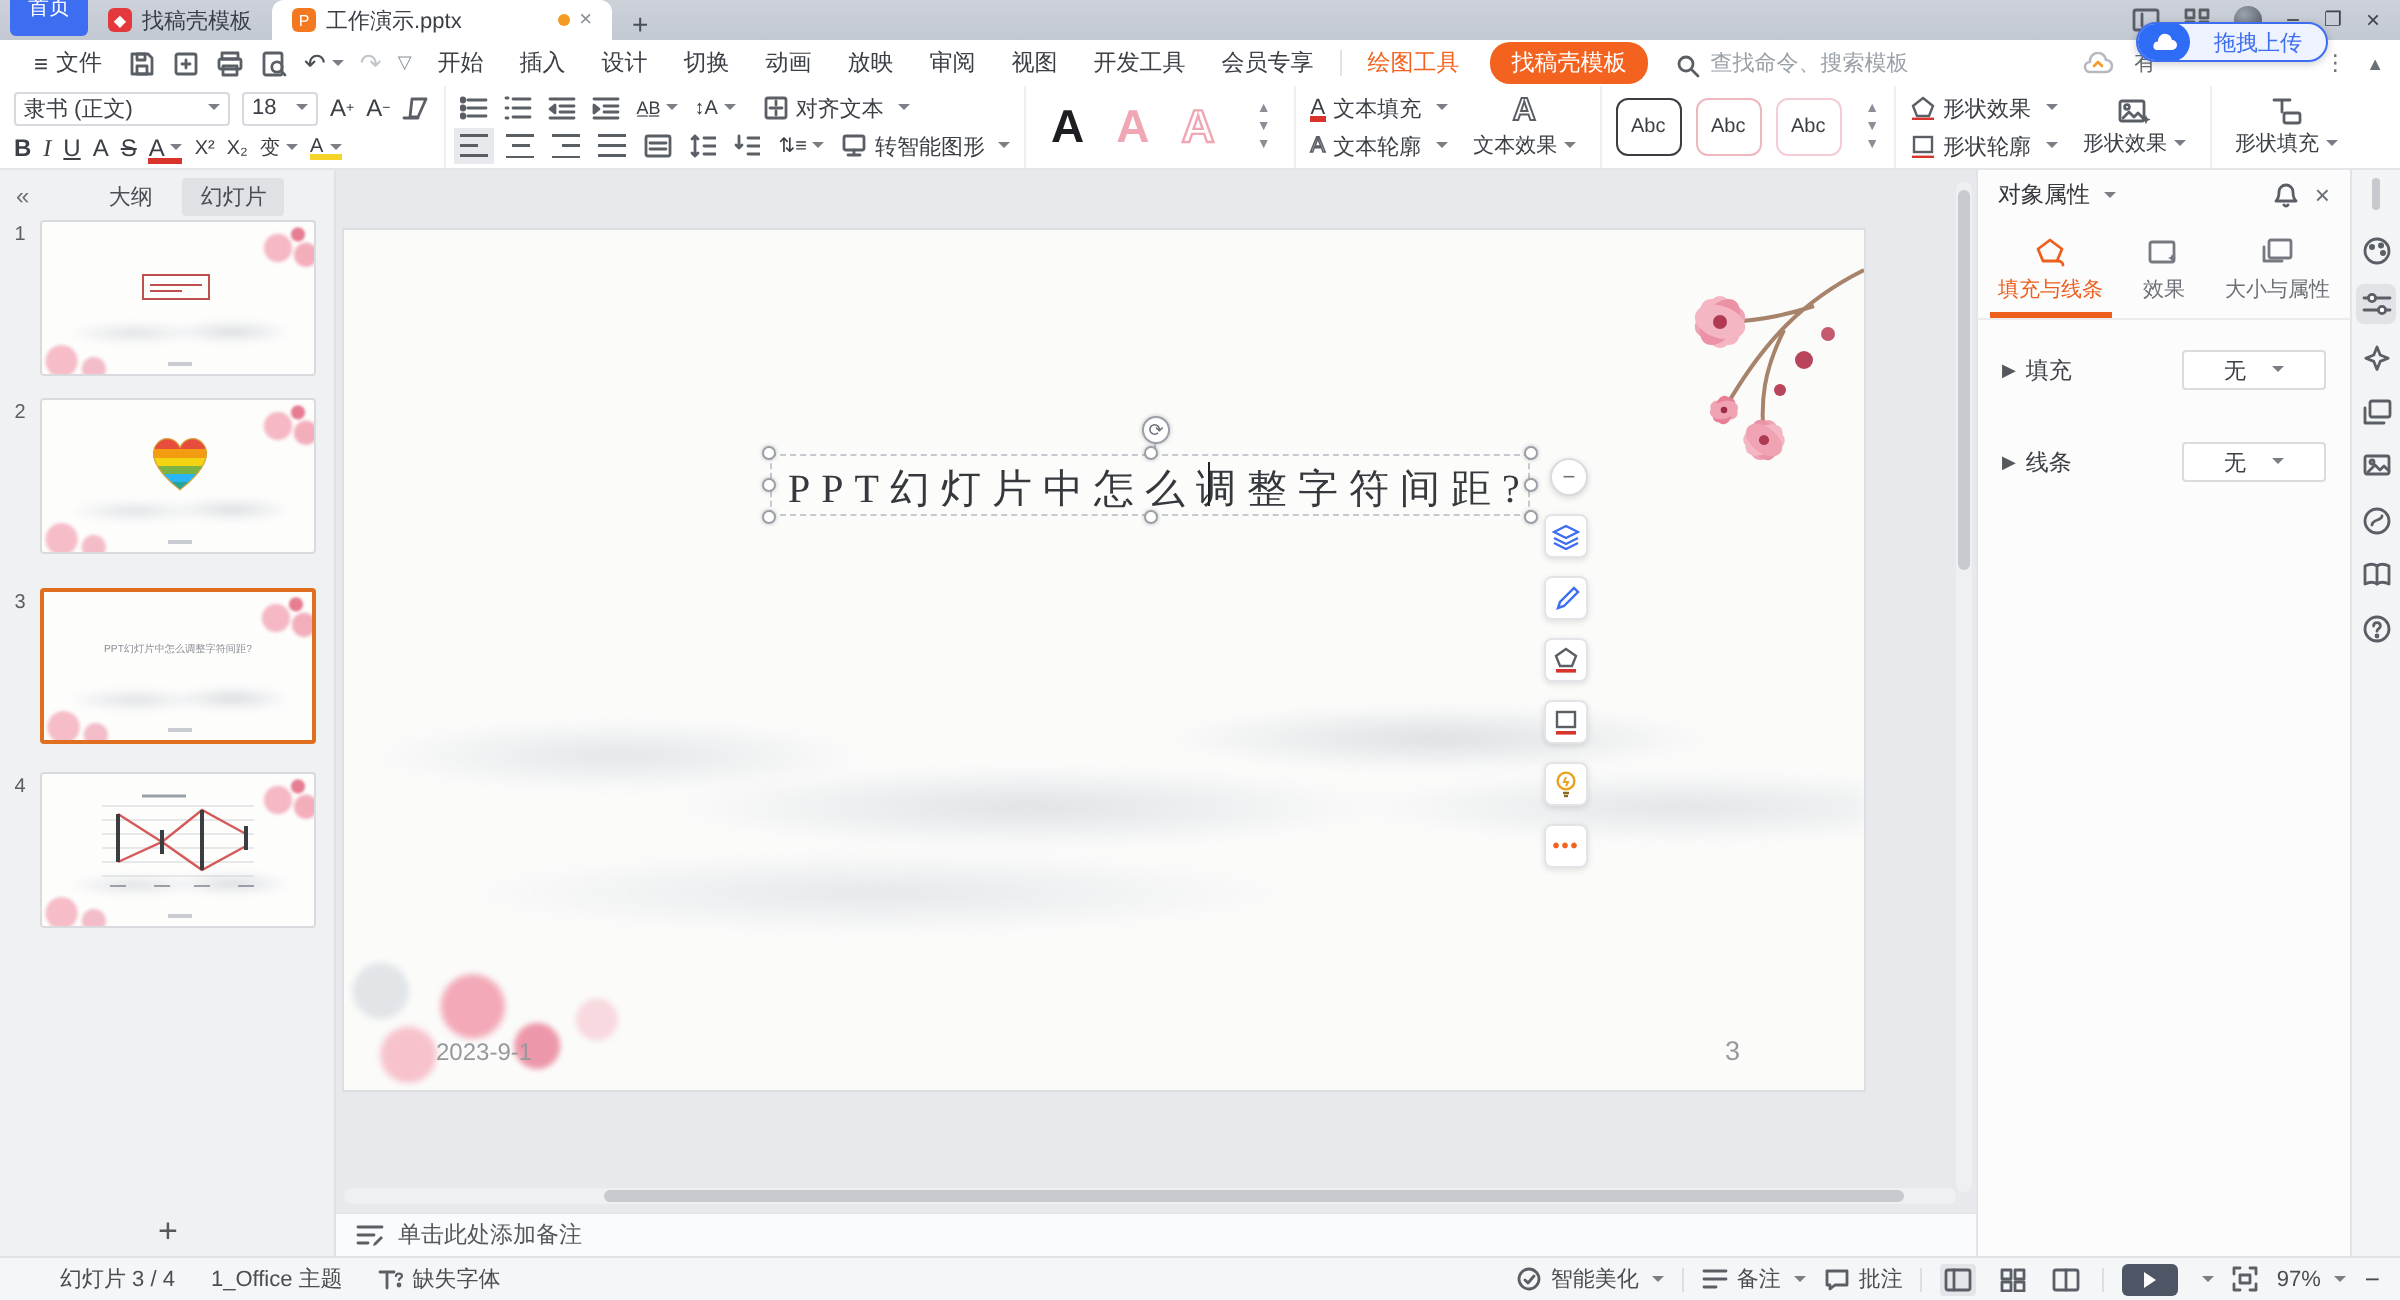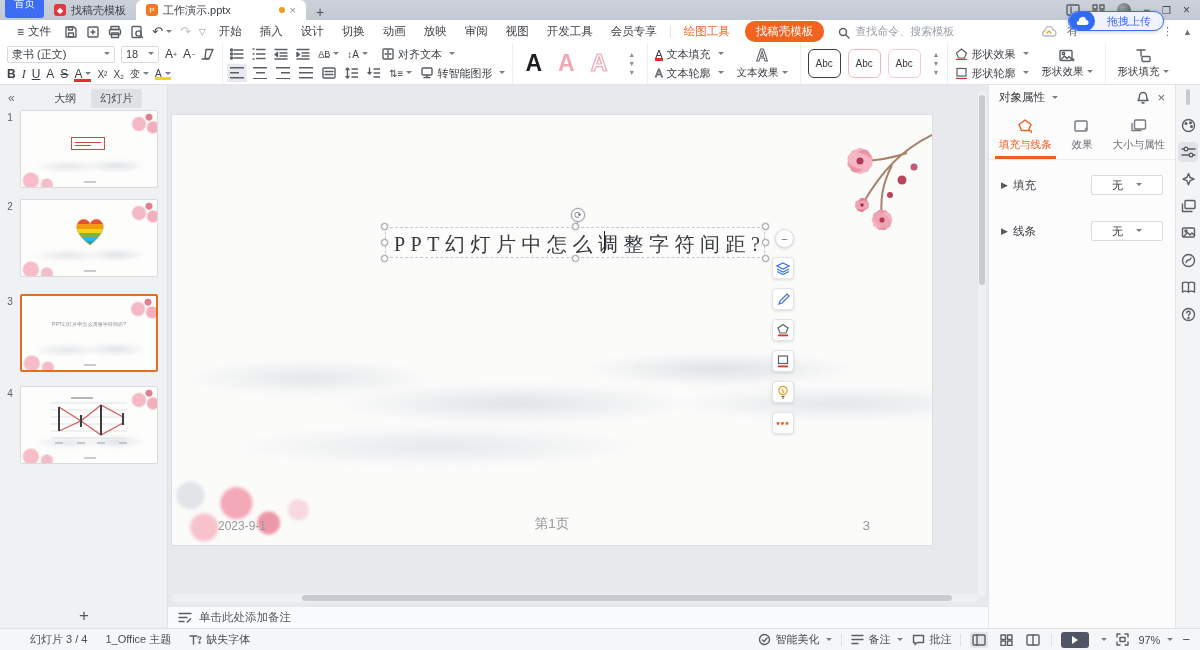--- a/index.html
+++ b/index.html
@@ -635,21 +635,20 @@
     <span class="hdl" style="left:209px;top:108px"></span>
     <span class="hdl" style="left:400px;top:108px"></span>
     <span class="hdl" style="left:590px;top:108px"></span>
     <span class="hdl" style="left:209px;top:124px"></span>
     <span class="hdl" style="left:590px;top:124px"></span>
     <span class="hdl" style="left:209px;top:140px"></span>
     <span class="hdl" style="left:400px;top:140px"></span>
     <span class="hdl" style="left:590px;top:140px"></span>
 
     <span class="sfooter" style="left:46px;font-size:12px">2023-9-1</span>
-    <span class="sfooter" style="left:0;width:100%;text-align:center;font-size:13.5px">第1页</span>
     <span class="sfooter" style="right:62px;font-size:13.5px">3</span>
   </div>
 
   <div id="floatbar">
     <div class="fb-minus">−</div>
     <div class="fb-btn">
         <svg width="14" height="13" viewBox="0 0 14 13">
           <path d="M7 1l6 3-6 3-6-3z" fill="none" stroke="#3d6df0" stroke-width="1.2"></path>
           <path d="M1 7l6 3 6-3M1 9.5l6 3 6-3" fill="none" stroke="#3d6df0" stroke-width="1.2"></path>
         </svg>

